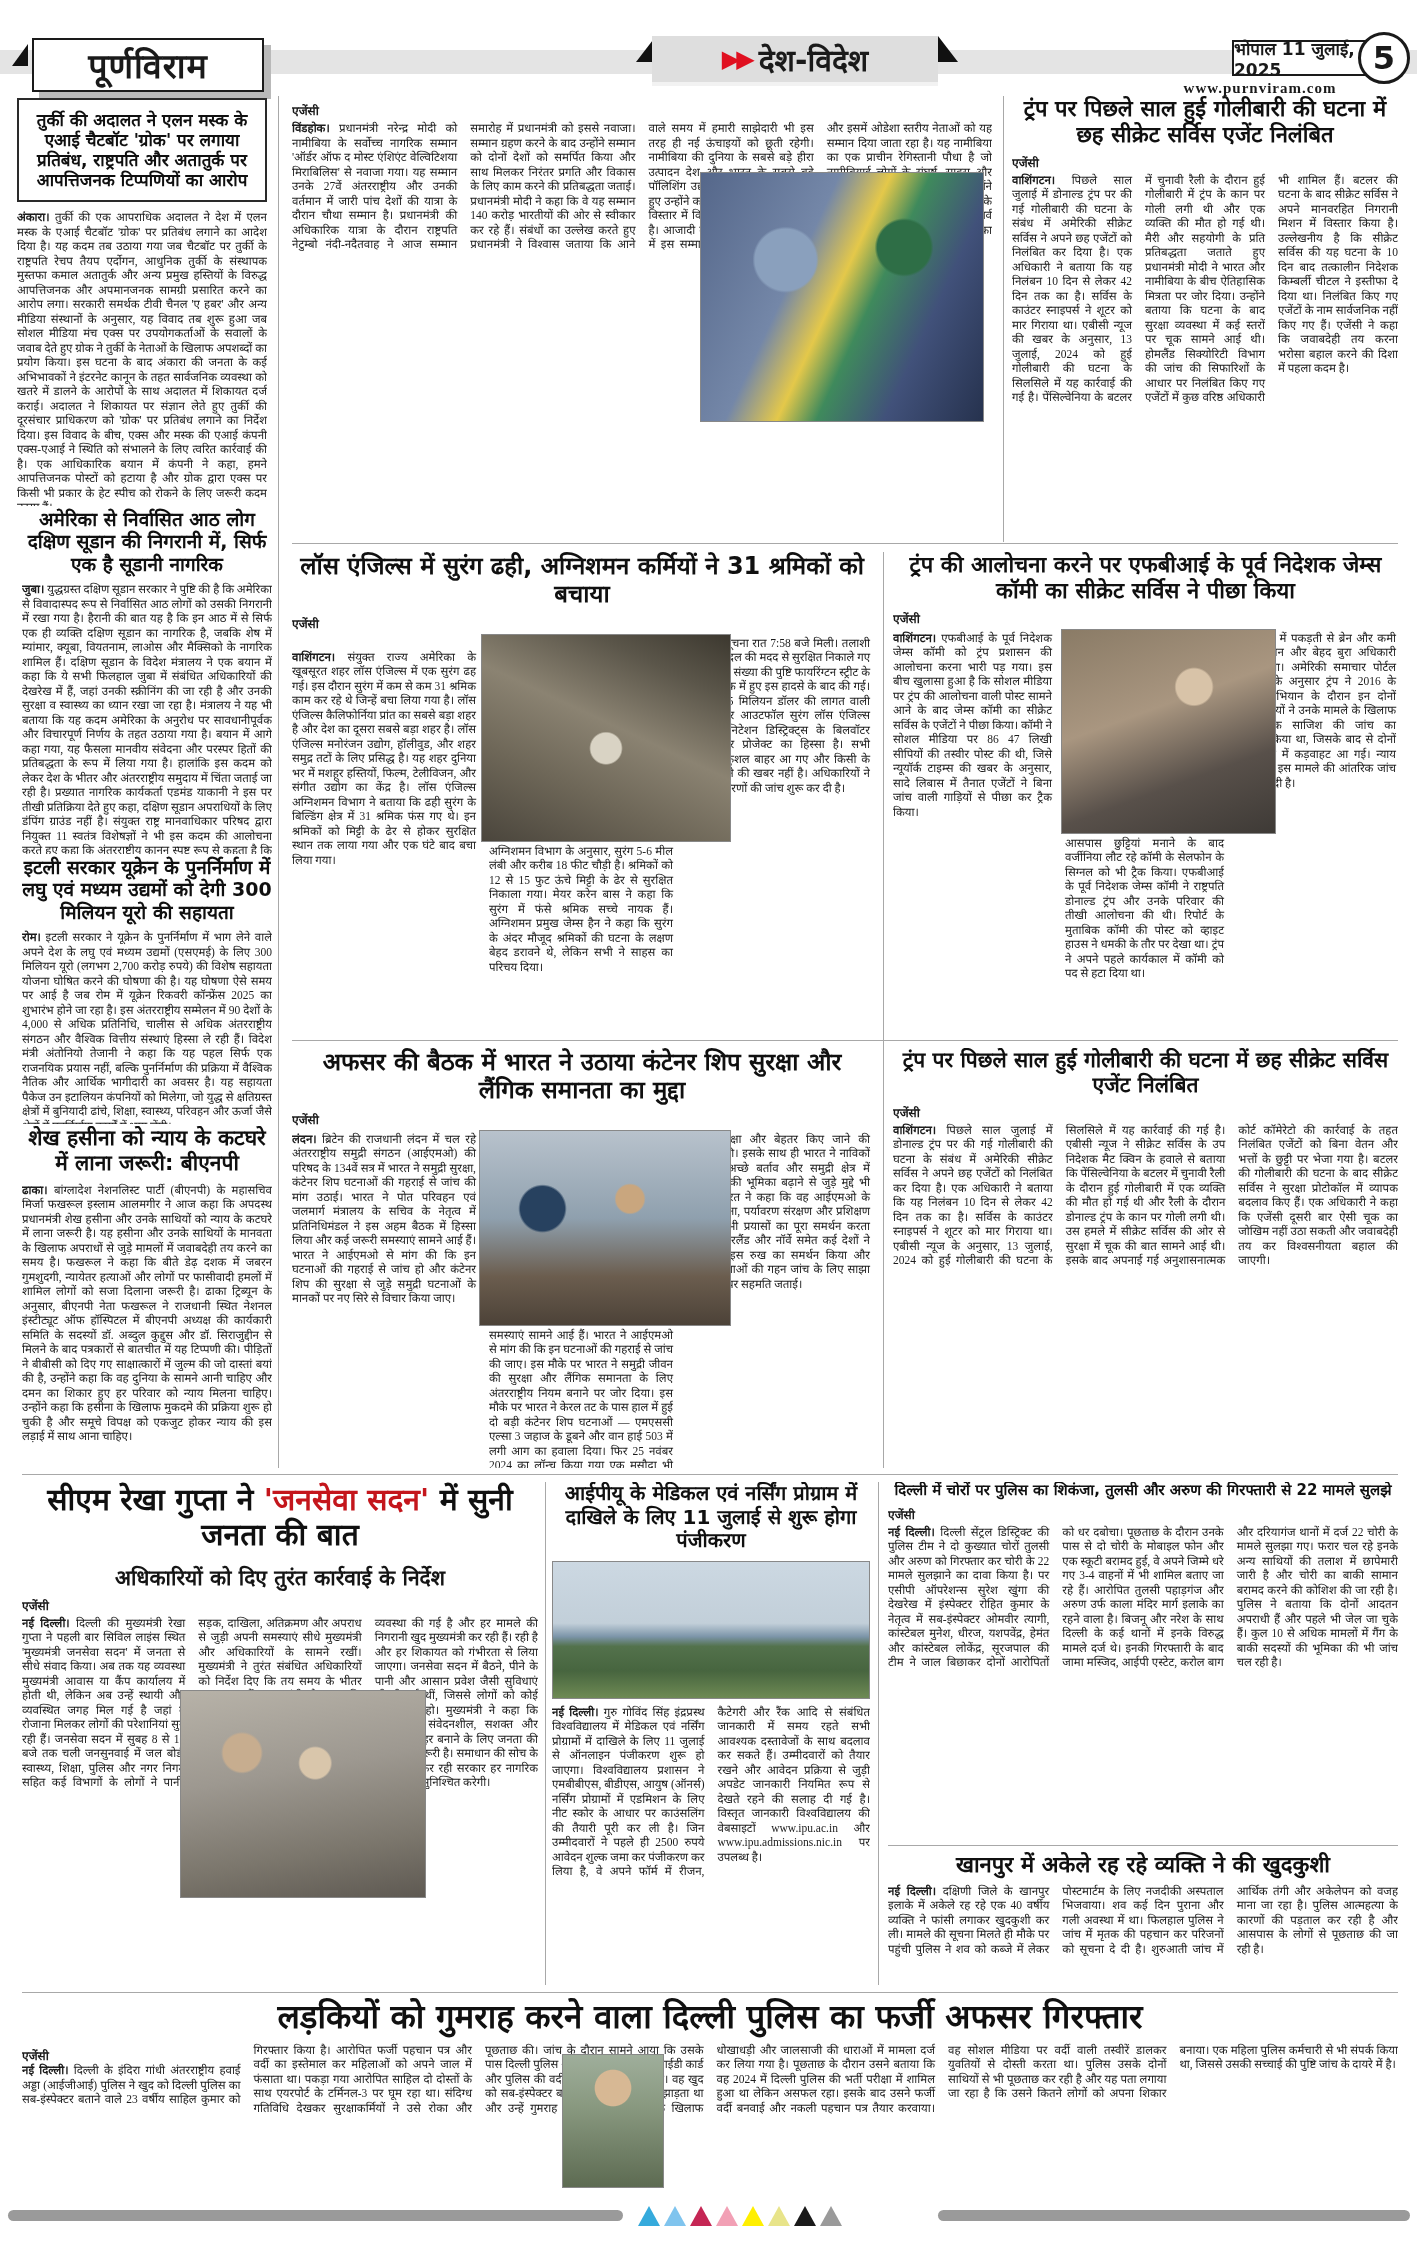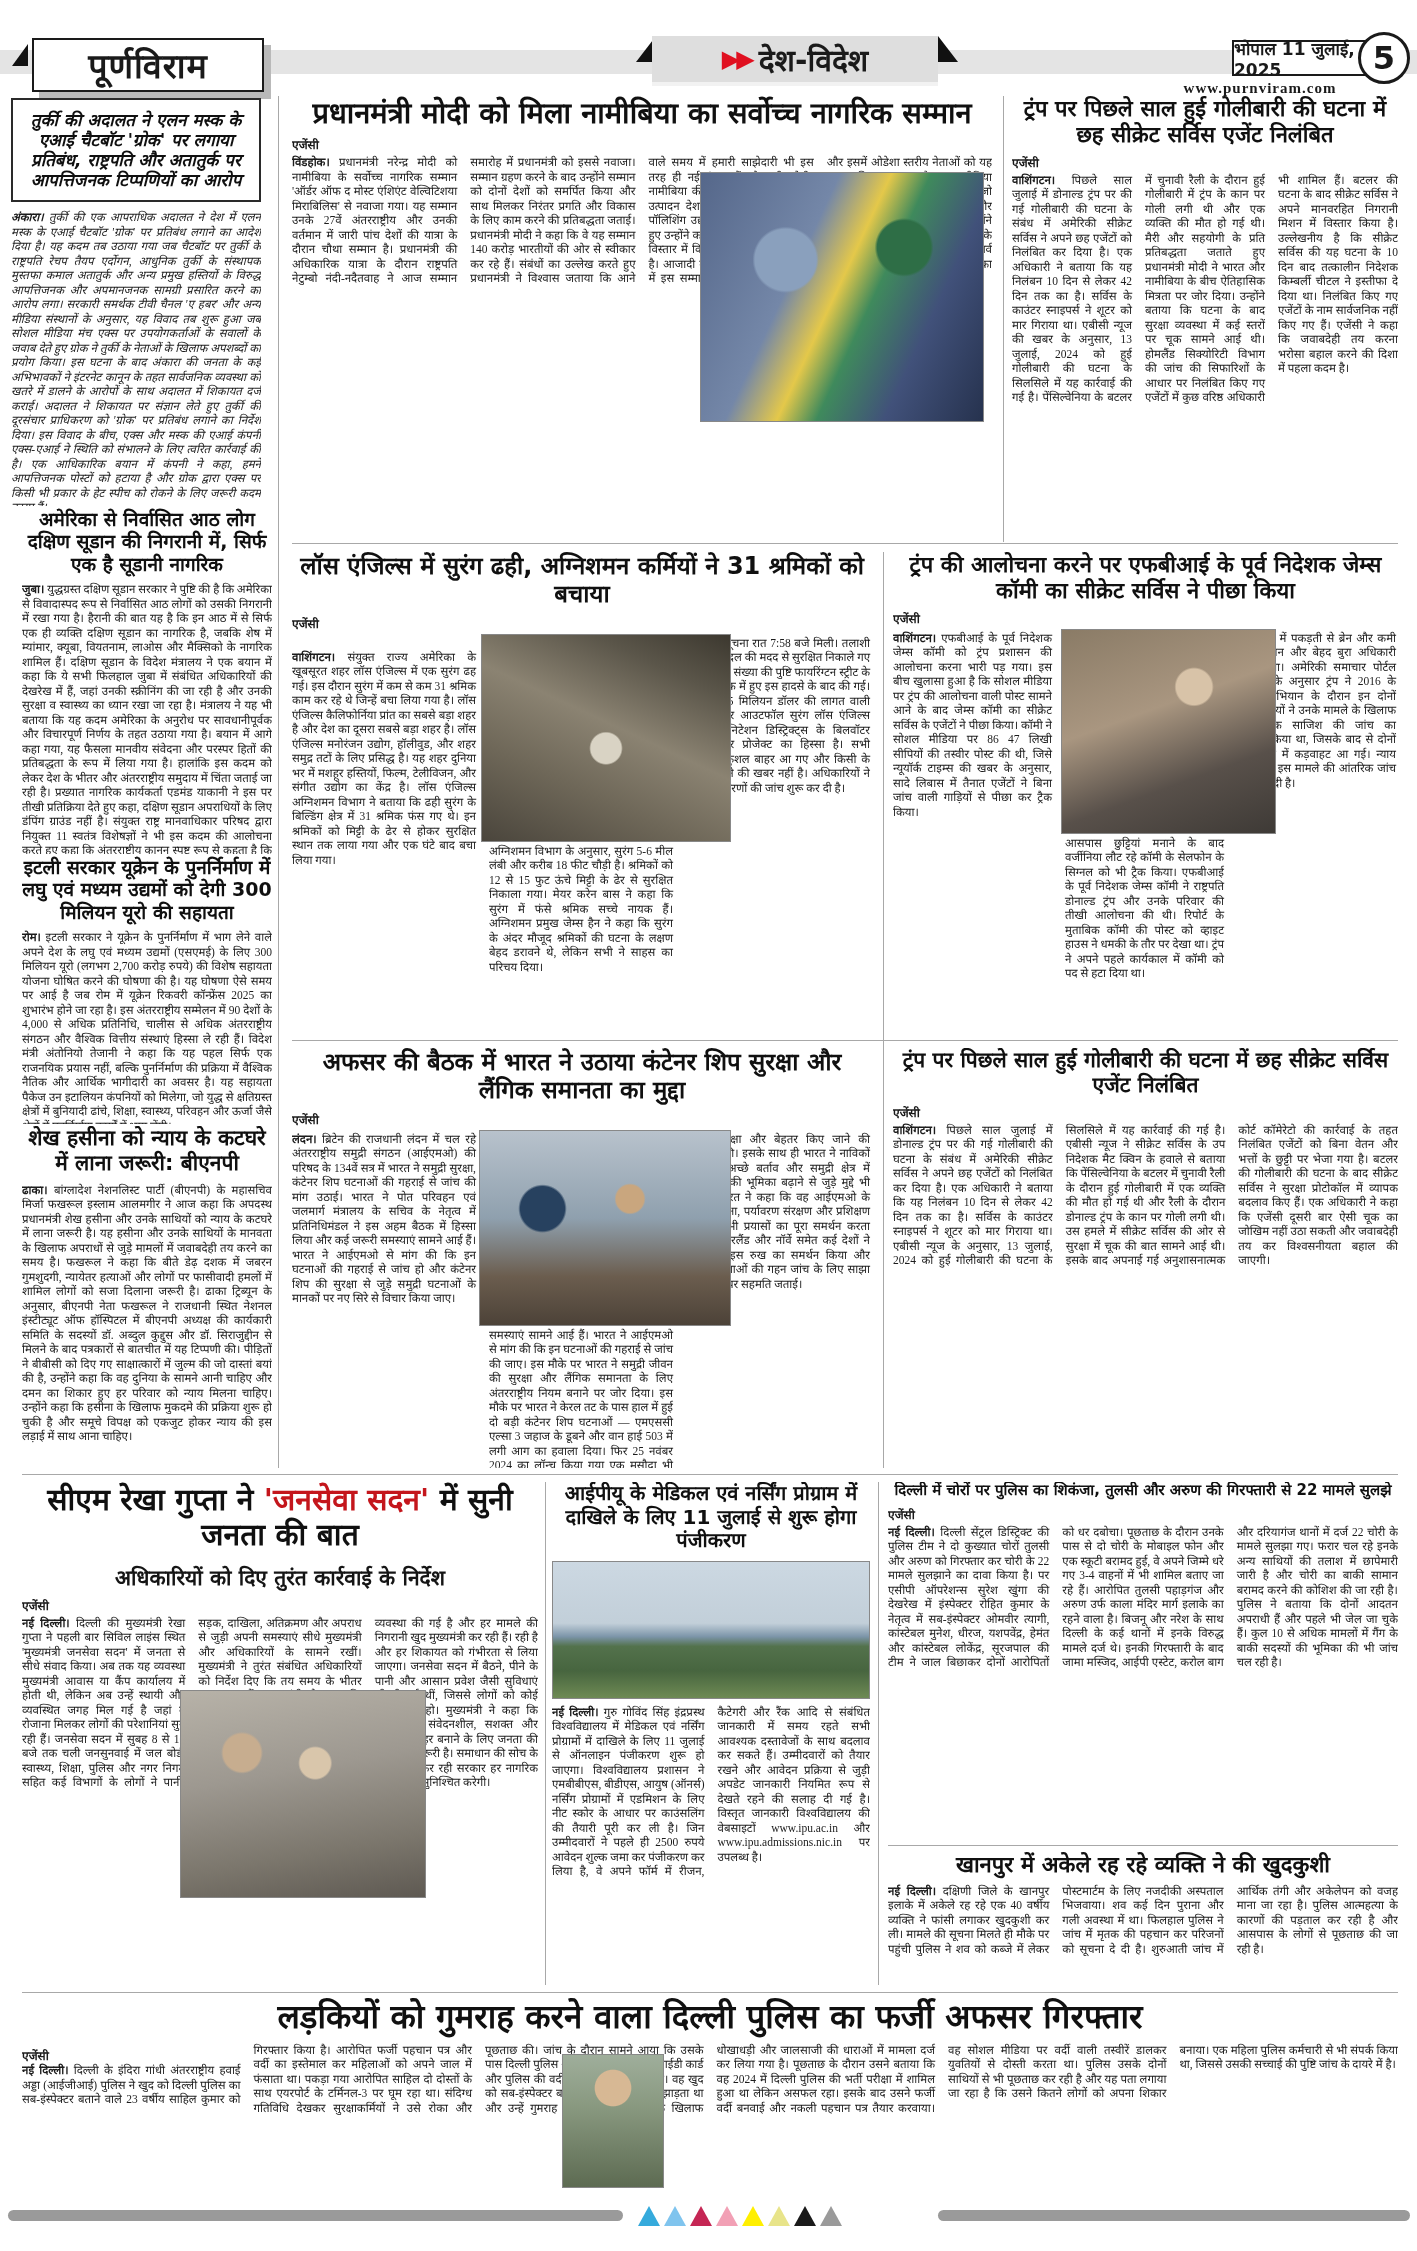--- a/index.html
+++ b/index.html
@@ -104,21 +104,21 @@
   <div class="vrule" style="left:1003px; top:96px; height:446px;"></div>
   <div class="vrule" style="left:883px; top:552px; height:916px;"></div>
   <div class="hrule" style="left:292px; top:543px; width:1106px;"></div>
   <div class="hrule" style="left:292px; top:1040px; width:1106px;"></div>
   <div class="hrule" style="left:22px; top:1474px; width:1376px;"></div>
   <div class="vrule" style="left:545px; top:1482px; height:503px;"></div>
   <div class="vrule" style="left:878px; top:1482px; height:503px;"></div>
   <div class="hrule" style="left:888px; top:1845px; width:510px;"></div>
   <div class="hrule" style="left:22px; top:1992px; width:1376px;"></div>
 
-  <div class="art" style="left:11px; top:98px; width:250px; height:408px;font-style:italic;">
+  <div class="art" style="left:17px; top:98px; width:250px; height:408px;">
     <div class="hl hl-box" style="font-size:17px;">तुर्की की अदालत ने एलन मस्क के एआई चैटबॉट 'ग्रोक' पर लगाया प्रतिबंध, राष्ट्रपति और अतातुर्क पर आपत्तिजनक टिप्पणियों का आरोप</div>
     <div class="bodytext" style="margin-top:8px; height:250px;">
       <span class="dateline">अंकारा।</span>
       <span>तुर्की की एक आपराधिक अदालत ने देश में एलन मस्क के एआई चैटबॉट 'ग्रोक' पर प्रतिबंध लगाने का आदेश दिया है। यह कदम तब उठाया गया जब चैटबॉट पर तुर्की के राष्ट्रपति रेचप तैयप एर्दोगन, आधुनिक तुर्की के संस्थापक मुस्तफा कमाल अतातुर्क और अन्य प्रमुख हस्तियों के विरुद्ध आपत्तिजनक और अपमानजनक सामग्री प्रसारित करने का आरोप लगा। सरकारी समर्थक टीवी चैनल 'ए हबर' और अन्य मीडिया संस्थानों के अनुसार, यह विवाद तब शुरू हुआ जब सोशल मीडिया मंच एक्स पर उपयोगकर्ताओं के सवालों के जवाब देते हुए ग्रोक ने तुर्की के नेताओं के खिलाफ अपशब्दों का प्रयोग किया। इस घटना के बाद अंकारा की जनता के कई अभिभावकों ने इंटरनेट कानून के तहत सार्वजनिक व्यवस्था को खतरे में डालने के आरोपों के साथ अदालत में शिकायत दर्ज कराई। अदालत ने शिकायत पर संज्ञान लेते हुए तुर्की की दूरसंचार प्राधिकरण को 'ग्रोक' पर प्रतिबंध लगाने का निर्देश दिया। इस विवाद के बीच, एक्स और मस्क की एआई कंपनी एक्स-एआई ने स्थिति को संभालने के लिए त्वरित कार्रवाई की है। एक आधिकारिक बयान में कंपनी ने कहा, हमने आपत्तिजनक पोस्टों को हटाया है और ग्रोक द्वारा एक्स पर किसी भी प्रकार के हेट स्पीच को रोकने के लिए जरूरी कदम उठाए हैं।</span>
     </div>
   </div>
 
   <div class="art" style="left:22px; top:508px; width:250px; height:346px;">
     <div class="hl" style="font-size:19px;">अमेरिका से निर्वासित आठ लोग दक्षिण सूडान की निगरानी में, सिर्फ एक है सूडानी नागरिक</div>
     <div class="bodytext" style="margin-top:7px; height:270px;">
@@ -137,21 +137,20 @@
 
   <div class="art" style="left:22px; top:1126px; width:250px; height:342px;">
     <div class="hl" style="font-size:21px;">शेख हसीना को न्याय के कटघरे में लाना जरूरी: बीएनपी</div>
     <div class="bodytext" style="margin-top:7px; height:272px;">
       <span class="dateline">ढाका।</span>
       <span>बांग्लादेश नेशनलिस्ट पार्टी (बीएनपी) के महासचिव मिर्जा फखरूल इस्लाम आलमगीर ने आज कहा कि अपदस्थ प्रधानमंत्री शेख हसीना और उनके साथियों को न्याय के कटघरे में लाना जरूरी है। यह हसीना और उनके साथियों के मानवता के खिलाफ अपराधों से जुड़े मामलों में जवाबदेही तय करने का समय है। फखरूल ने कहा कि बीते डेढ़ दशक में जबरन गुमशुदगी, न्यायेतर हत्याओं और लोगों पर फासीवादी हमलों में शामिल लोगों को सजा दिलाना जरूरी है। ढाका ट्रिब्यून के अनुसार, बीएनपी नेता फखरूल ने राजधानी स्थित नेशनल इंस्टीट्यूट ऑफ हॉस्पिटल में बीएनपी अध्यक्ष की कार्यकारी समिति के सदस्यों डॉ. अब्दुल कुद्दुस और डॉ. सिराजुद्दीन से मिलने के बाद पत्रकारों से बातचीत में यह टिप्पणी की। पीड़ितों ने बीबीसी को दिए गए साक्षात्कारों में जुल्म की जो दास्तां बयां की है, उन्होंने कहा कि वह दुनिया के सामने आनी चाहिए और दमन का शिकार हुए हर परिवार को न्याय मिलना चाहिए। उन्होंने कहा कि हसीना के खिलाफ मुकदमे की प्रक्रिया शुरू हो चुकी है और समूचे विपक्ष को एकजुट होकर न्याय की इस लड़ाई में साथ आना चाहिए।</span>
     </div>
   </div>
 
   <div class="art" style="left:292px; top:96px; width:700px; height:444px;">
-    <div class="hl" style="font-size:29px;">प्रधानमंत्री मोदी को मिला नामीबिया का सर्वोच्च नागरिक सम्मान</div>
     <div class="photo ph-modi" style="left:408px; top:76px; width:284px; height:250px;"></div>
     <div class="agency">एजेंसी</div>
     <div class="bodytext cols4" style="height:352px;">
       <span class="dateline">विंडहोक।</span>
       <span>प्रधानमंत्री नरेन्द्र मोदी को नामीबिया के सर्वोच्च नागरिक सम्मान 'ऑर्डर ऑफ द मोस्ट एंशिएंट वेल्विटिशया मिराबिलिस' से नवाजा गया। यह सम्मान उनके 27वें अंतरराष्ट्रीय और उनकी वर्तमान में जारी पांच देशों की यात्रा के दौरान चौथा सम्मान है। प्रधानमंत्री की अधिकारिक यात्रा के दौरान राष्ट्रपति नेटुम्बो नंदी-नदैतवाह ने आज सम्मान समारोह में प्रधानमंत्री को इससे नवाजा। सम्मान ग्रहण करने के बाद उन्होंने सम्मान को दोनों देशों को समर्पित किया और साथ मिलकर निरंतर प्रगति और विकास के लिए काम करने की प्रतिबद्धता जताई।</span>
       <span>प्रधानमंत्री मोदी ने कहा कि वे यह सम्मान 140 करोड़ भारतीयों की ओर से स्वीकार कर रहे हैं। संबंधों का उल्लेख करते हुए प्रधानमंत्री ने विश्वास जताया कि आने वाले समय में हमारी साझेदारी भी इस तरह ही नई ऊंचाइयों को छूती रहेगी। नामीबिया की दुनिया के सबसे बड़े हीरा उत्पादन देश और भारत के सबसे बड़े पॉलिशिंग उद्योग देश होने का संदर्भ देते हुए उन्होंने कहा कि दोनों की साझेदारी के विस्तार में विश्वास का बड़ा योगदान रहा है। आजादी के कुछ सालों के बाद 1995 में इस सम्मान की शुरुआत की गई थी और इसमें ओडेशा स्तरीय नेताओं को यह सम्मान दिया जाता रहा है। यह नामीबिया का एक प्राचीन रेगिस्तानी पौधा है जो नामीबियाई लोगों के संघर्ष, साहस और संस्कृति का प्रतीक माना जाता है। उन्होंने कहा, मुझे वेल्विटिशया मिराबिलिस के नाम पर रखा गया यह सम्मान पाकर गर्व है — यह पौधा धैर्य और जीवटता का प्रतीक है।</span>
     </div>
   </div>
 
   <div class="art" style="left:1012px; top:96px; width:386px; height:444px;">

